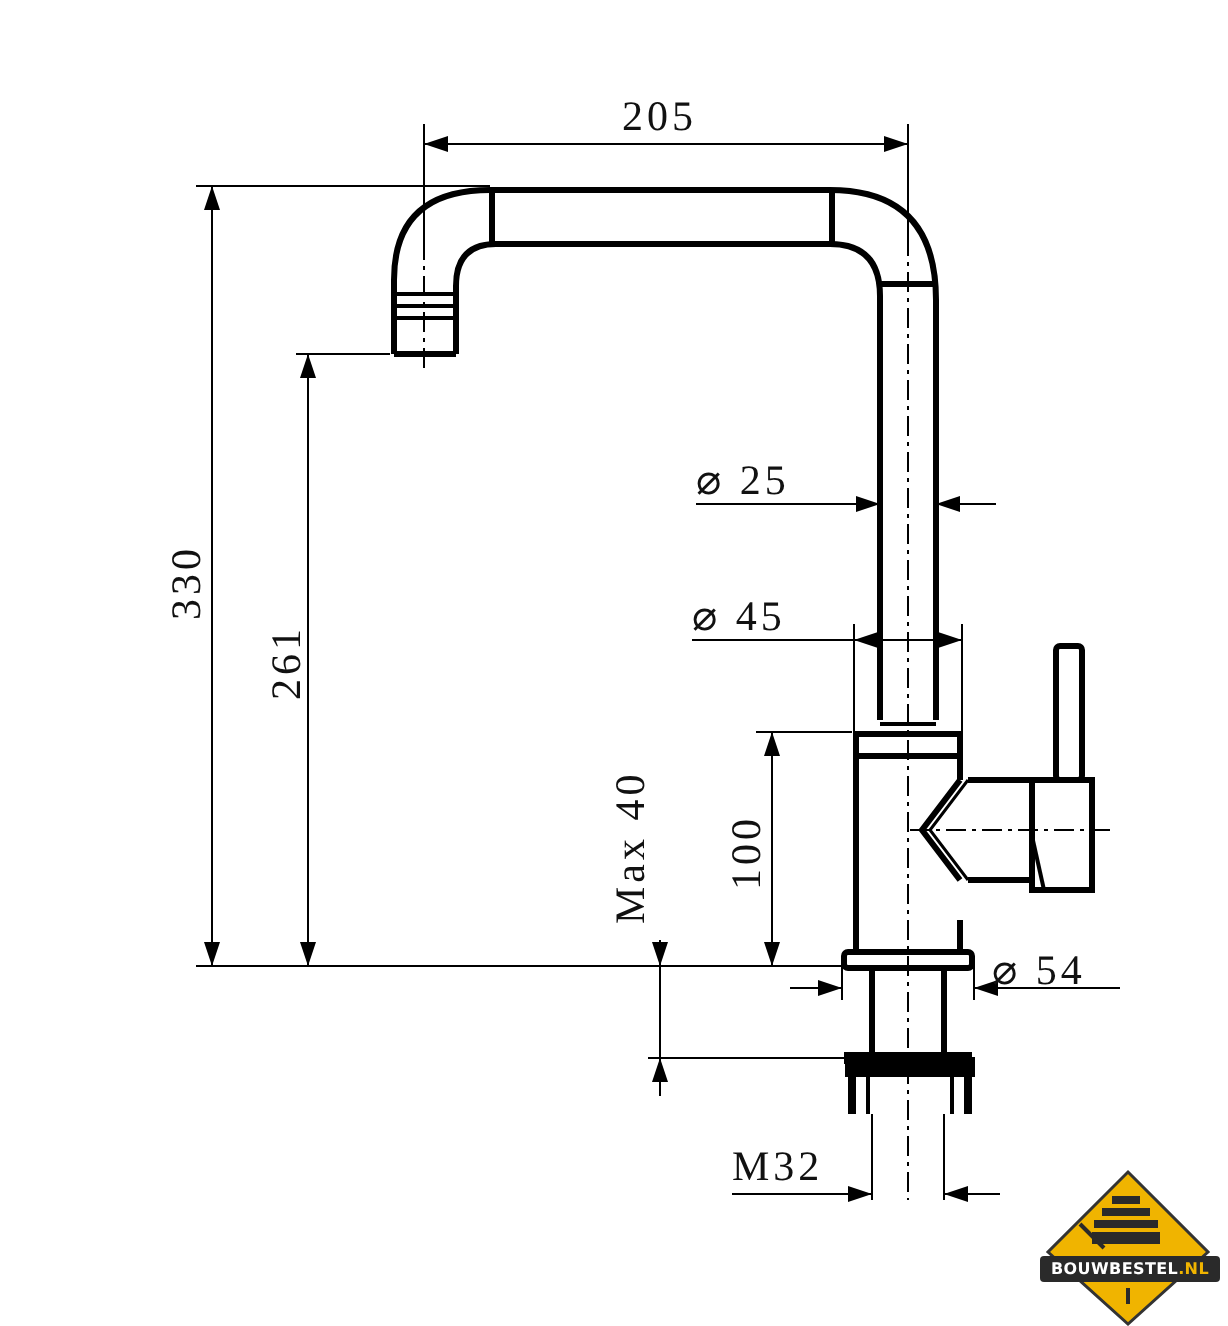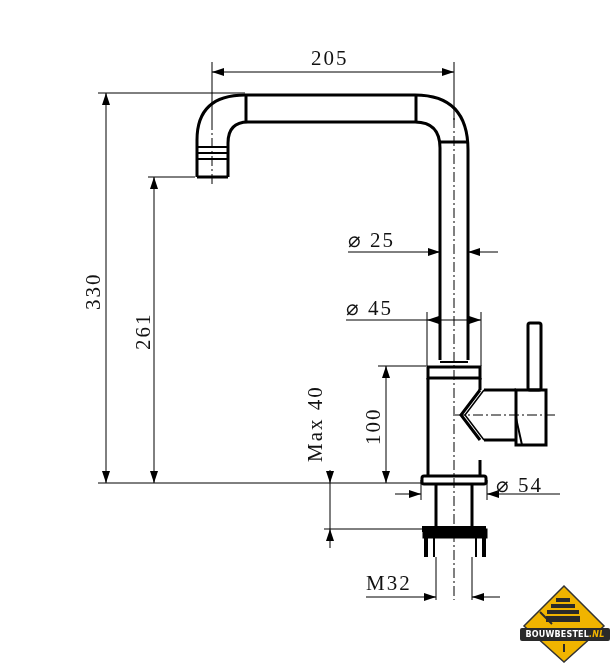--- a/index.html
+++ b/index.html
@@ -1,20 +1,20 @@
 <!DOCTYPE html>
 <html><head>
   <meta charset="utf-8">
   <style>
     html, body { margin: 0; padding: 0; background: #ffffff; }
     body { width: 614px; height: 663px; position: relative; overflow: hidden; font-family: "Liberation Serif", serif; }
     svg.drawing { position: absolute; left: 0; top: 0; }
     .dim-text { font-family: "Liberation Serif", serif; font-size: 21px; fill: #111; letter-spacing: 2px; }
     .logo-label { position: absolute; left: 520px; top: 628px; width: 90px; height: 13px; background: #2a2a2a; color: #fff; font-family: "DejaVu Sans", sans-serif; font-size: 8px; font-weight: bold; line-height: 13px; text-align: center; border-radius: 2px; letter-spacing: 0.2px; }
-    .logo-label .tld { color: #f0b400; font-style: italic; }
+    .logo-label .tld { color: #f0b400; }
   </style>
 </head>
 <body>
 
 <svg class="drawing" width="614" height="663" viewBox="0 0 614 663" xmlns="http://www.w3.org/2000/svg">
   <defs>
     <marker id="arr" viewBox="0 0 12 8" refX="12" refY="4" markerWidth="12" markerHeight="8" orient="auto-start-reverse" markerUnits="userSpaceOnUse">
       <path d="M0,0 L12,4 L0,8 z" fill="#000"></path>
     </marker>
   </defs>

